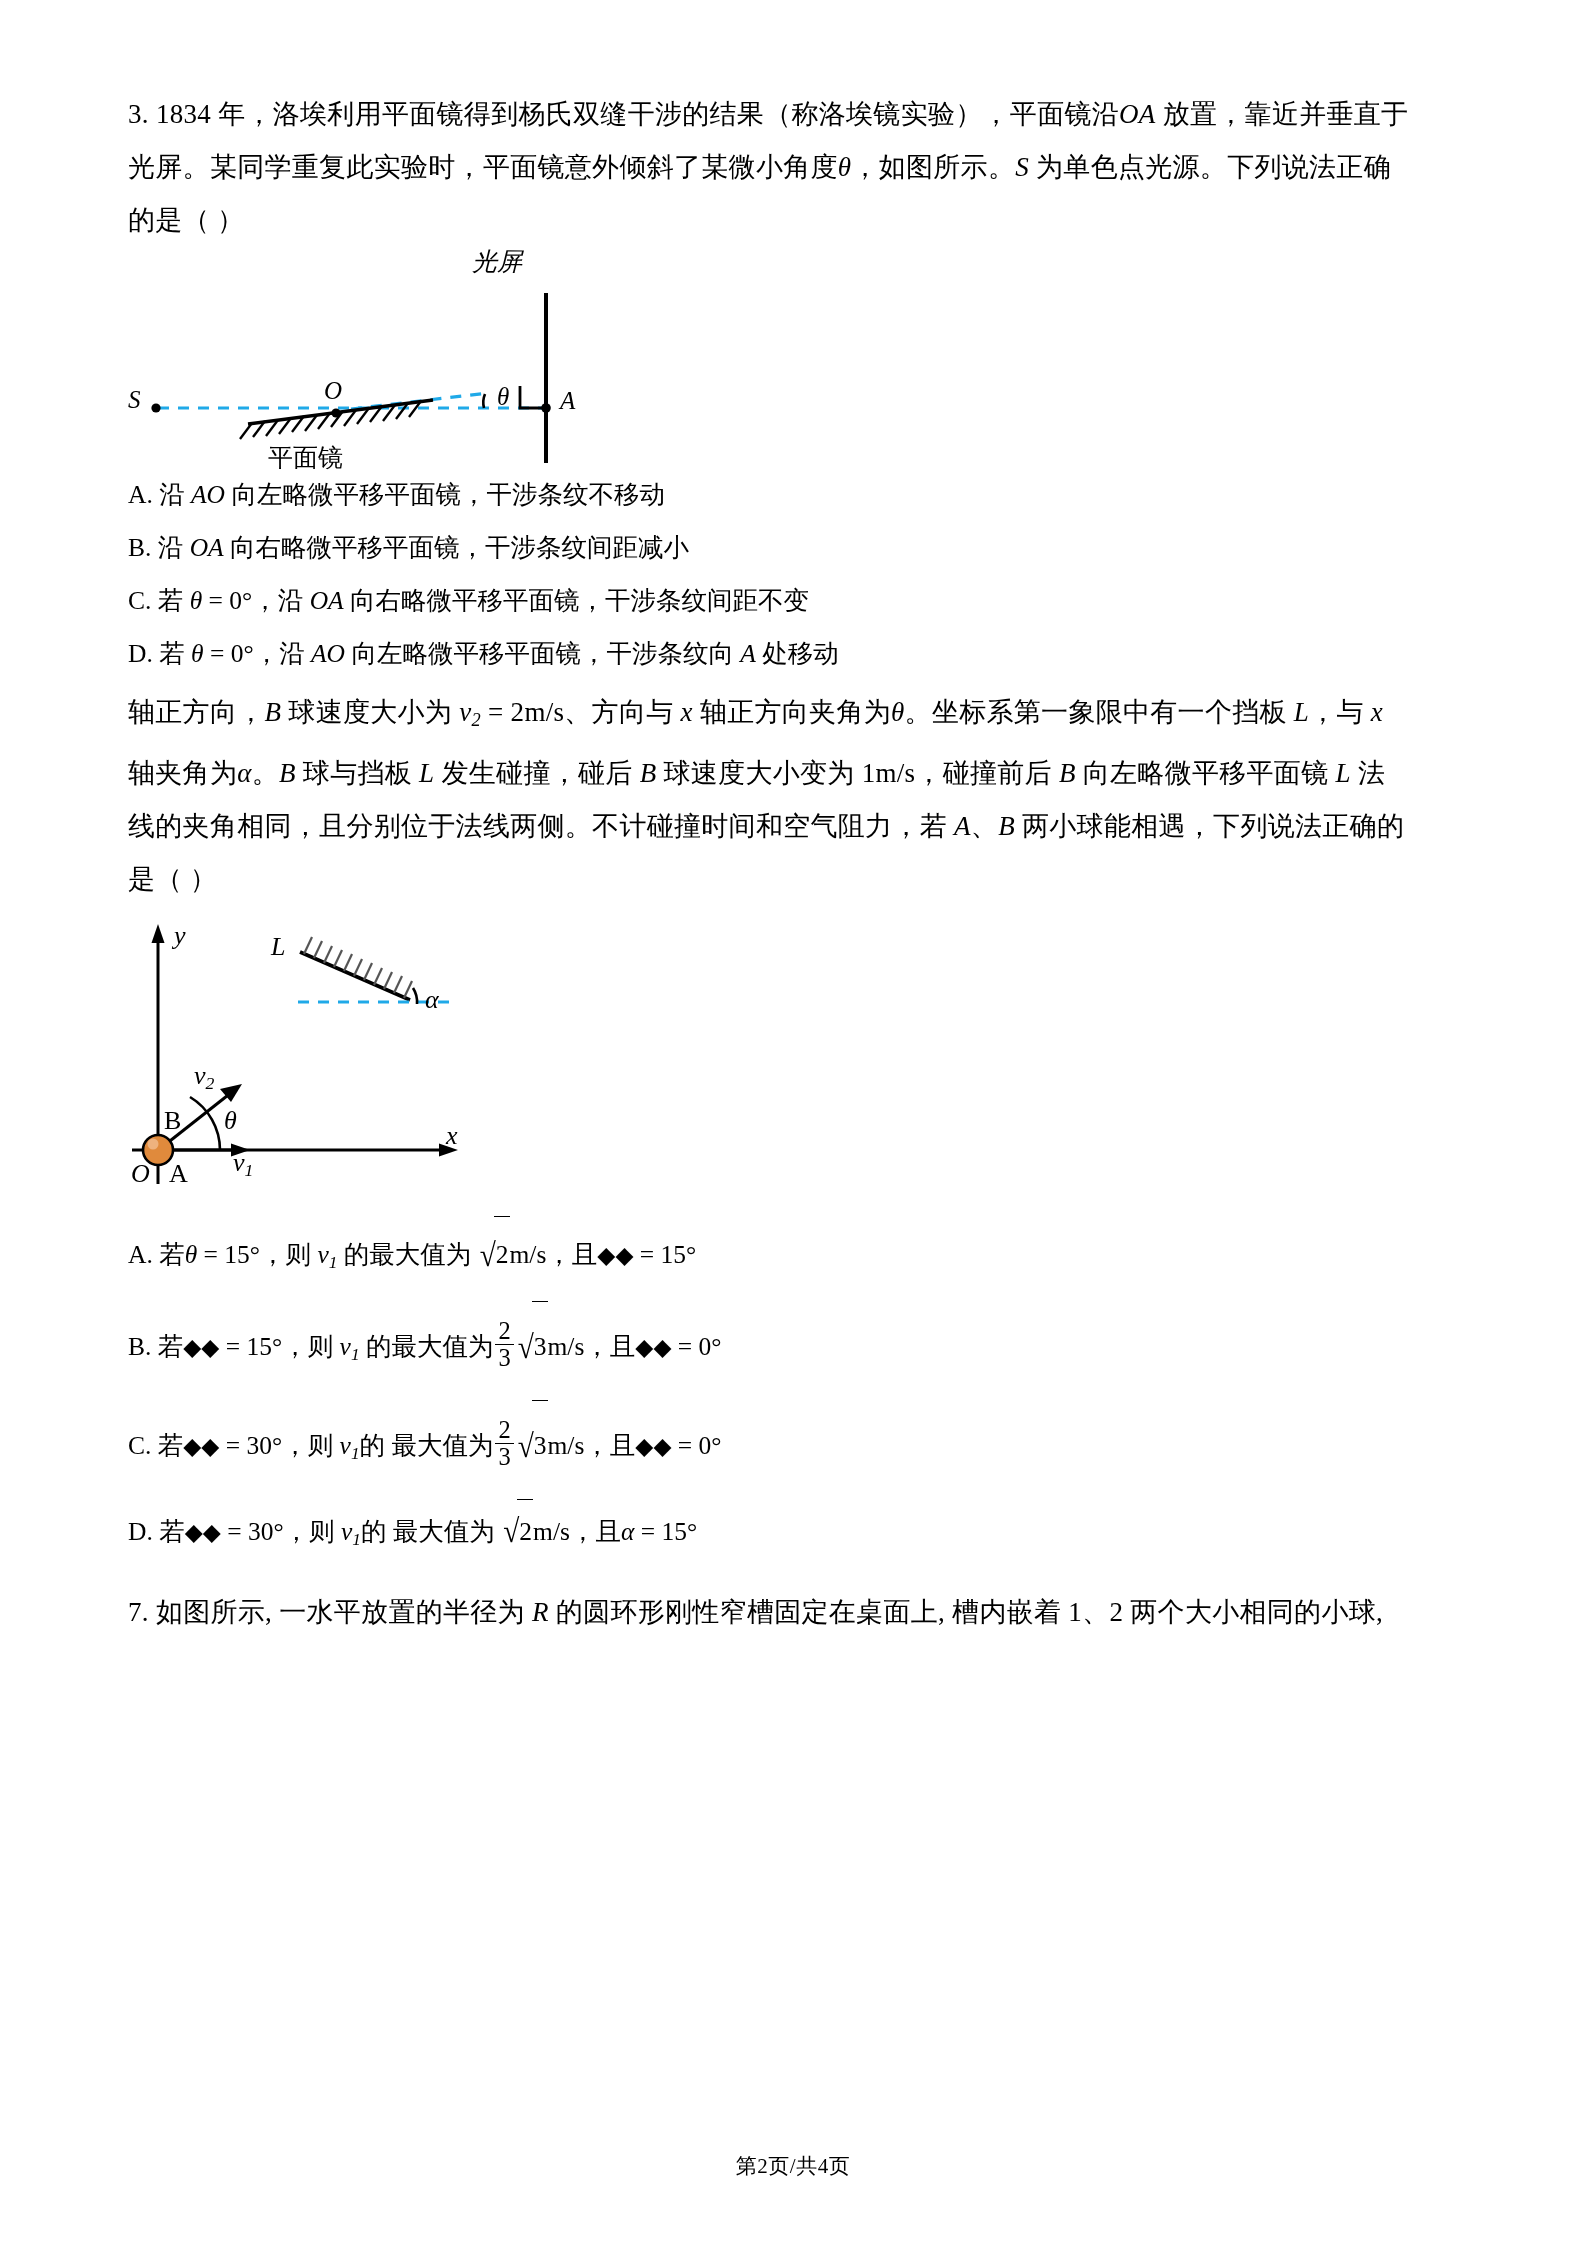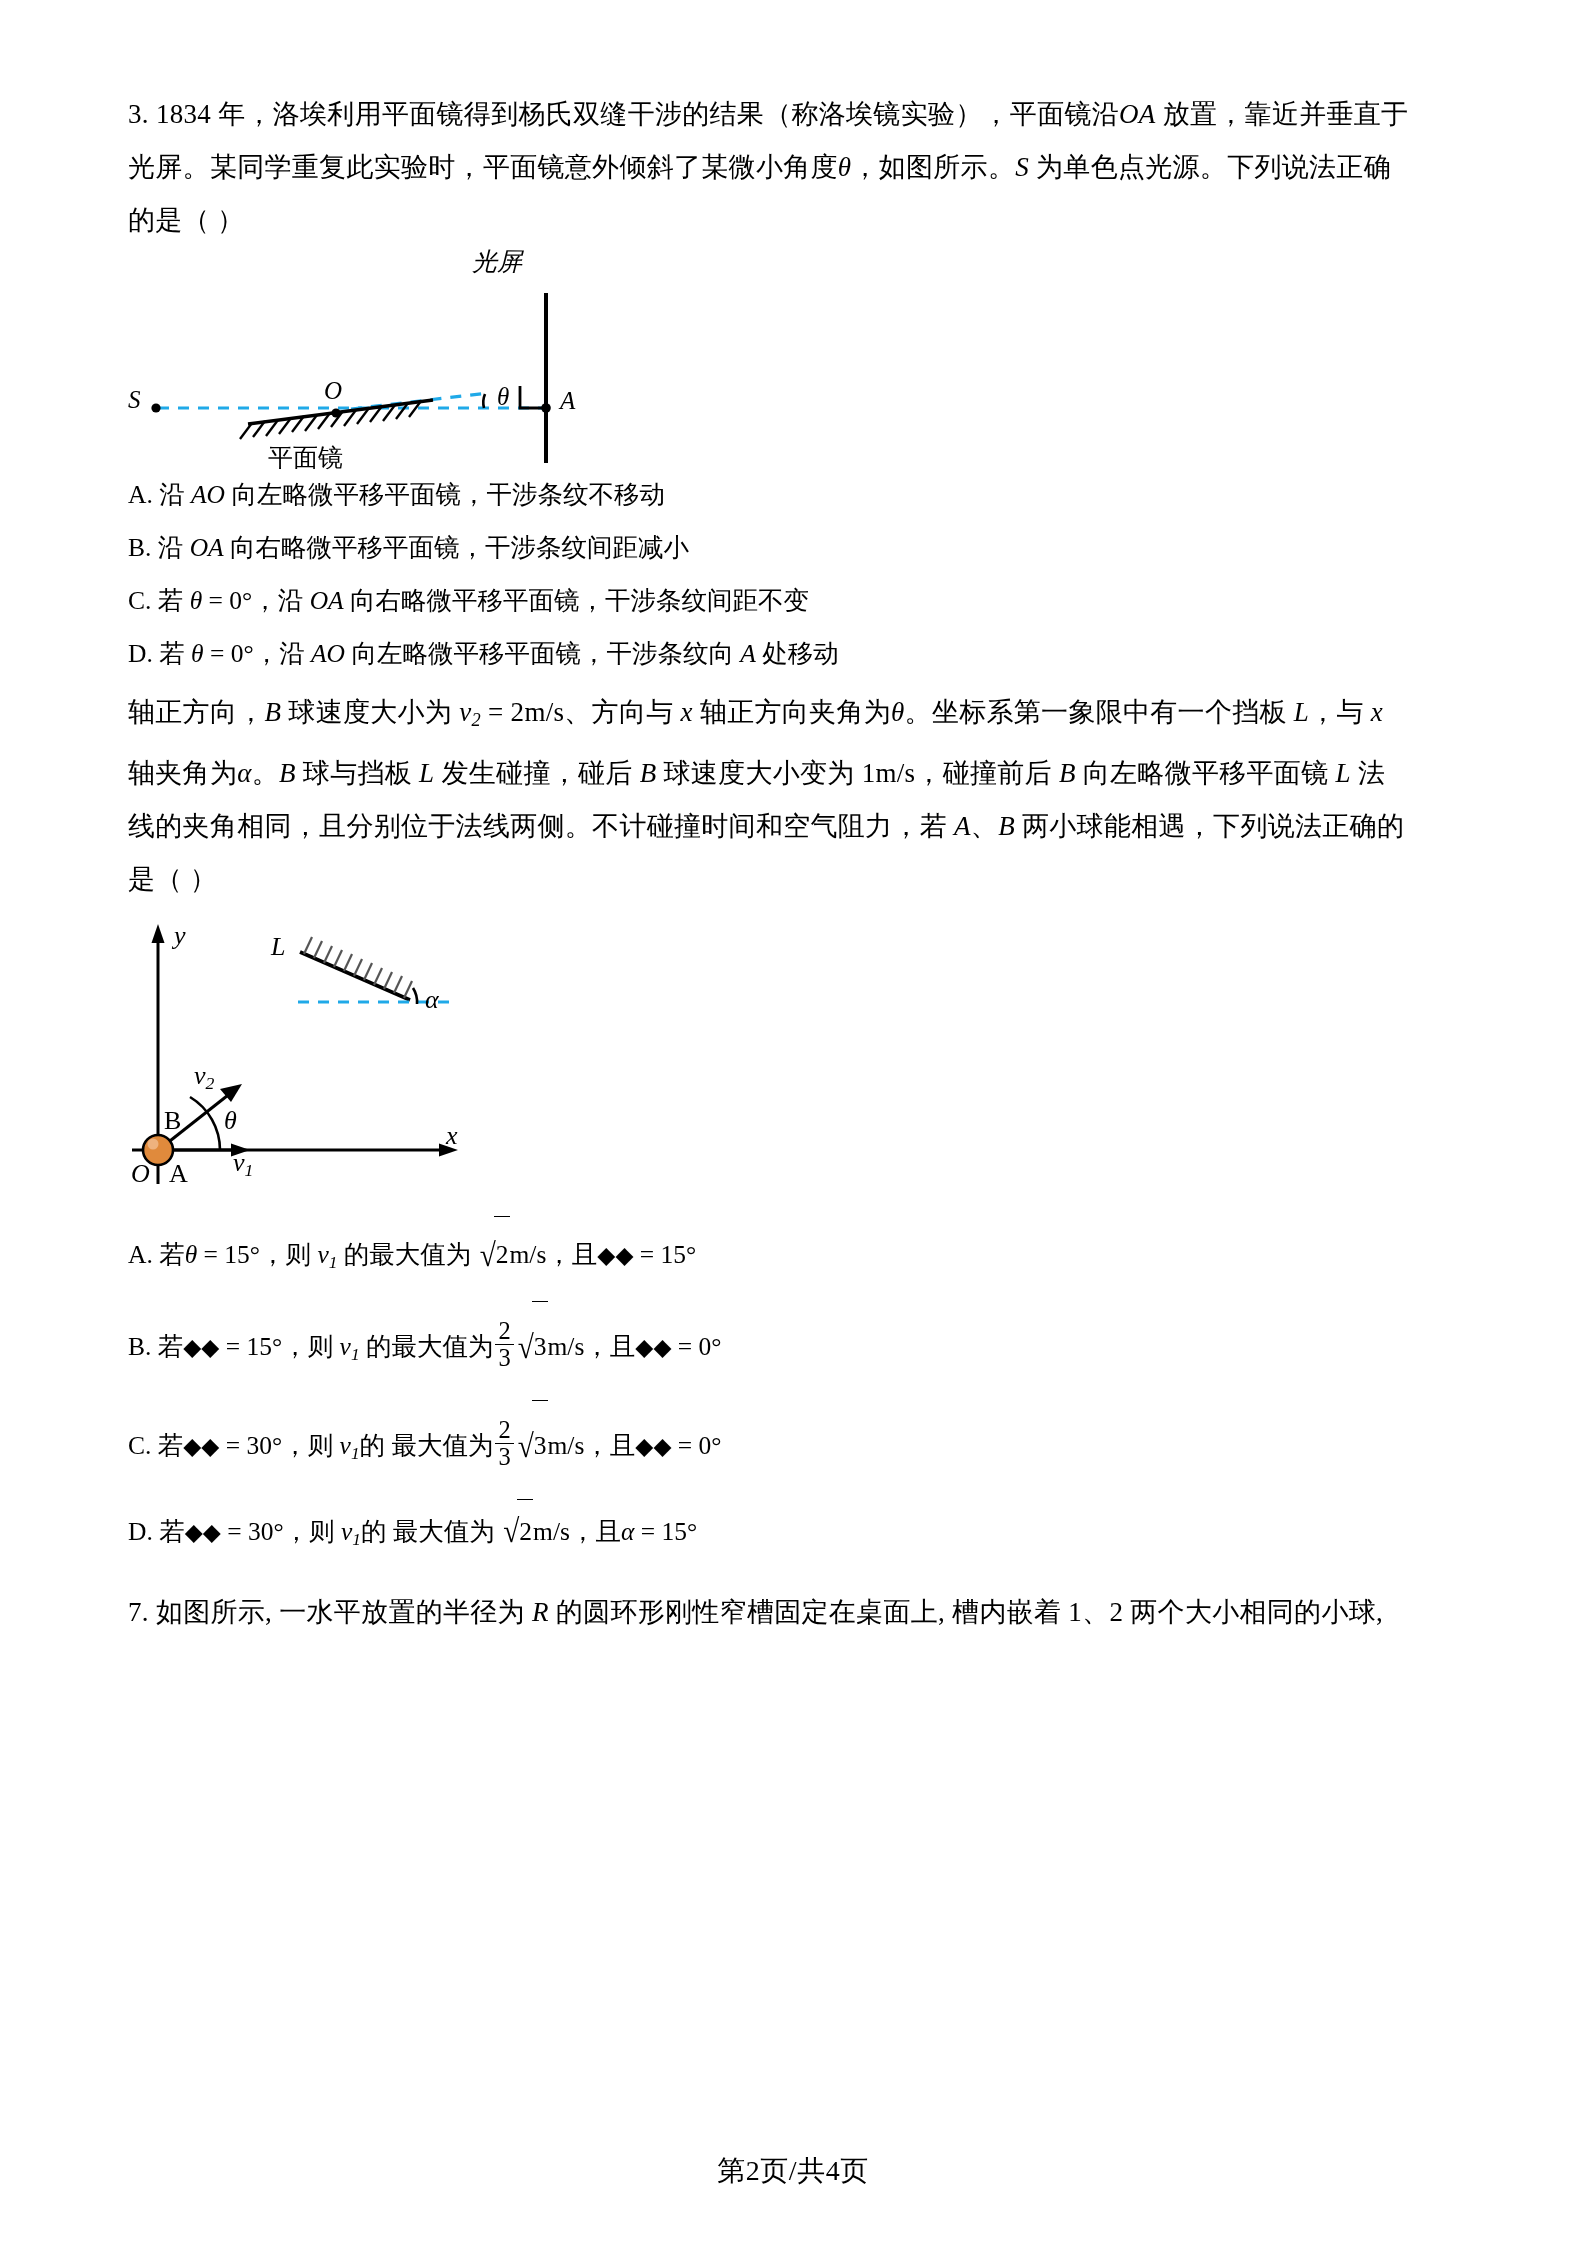--- a/index.html
+++ b/index.html
@@ -101,21 +101,21 @@
     white-space: nowrap;
   }
   .fig2 .lbl-it { font-style: italic; }
 
   .footer {
     position: absolute;
     left: 0;
     top: 2152px;
     width: 1586px;
     text-align: center;
-    font-size: 28px;
+    font-size: 21px;
     font-family: "Liberation Serif", serif;
   }
   .footer .pg { letter-spacing: 0.5px; }
 </style>
 </head>
 <body>
 
 <div class="page">
 
   <div class="content">

